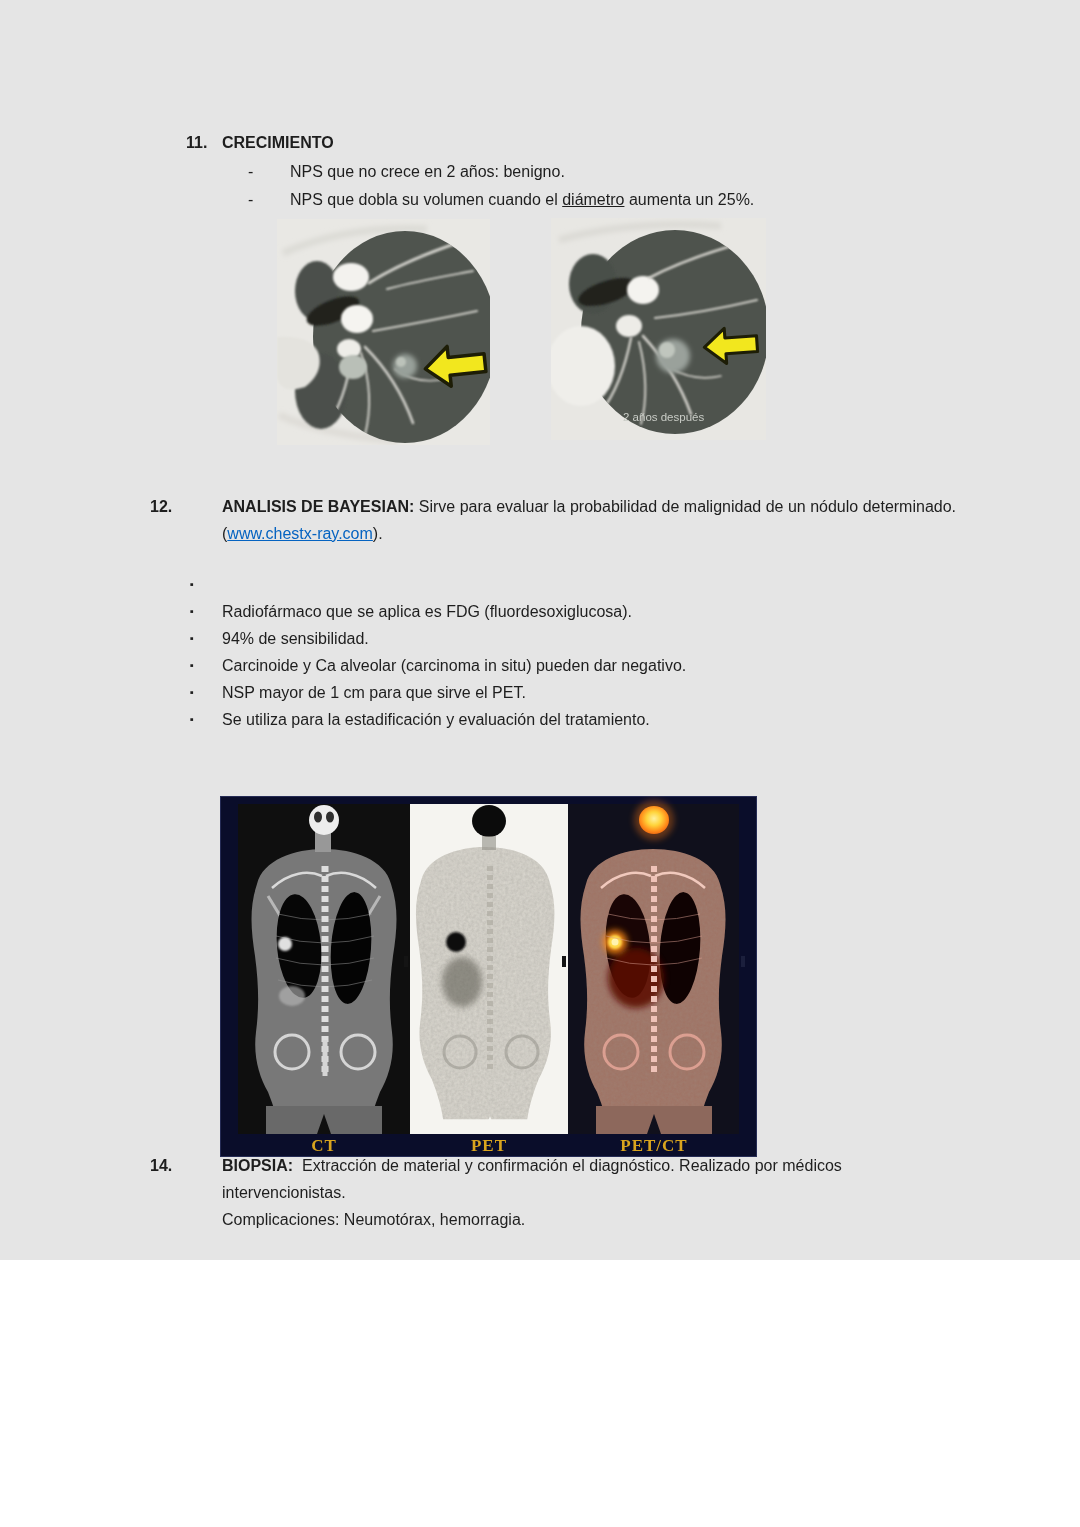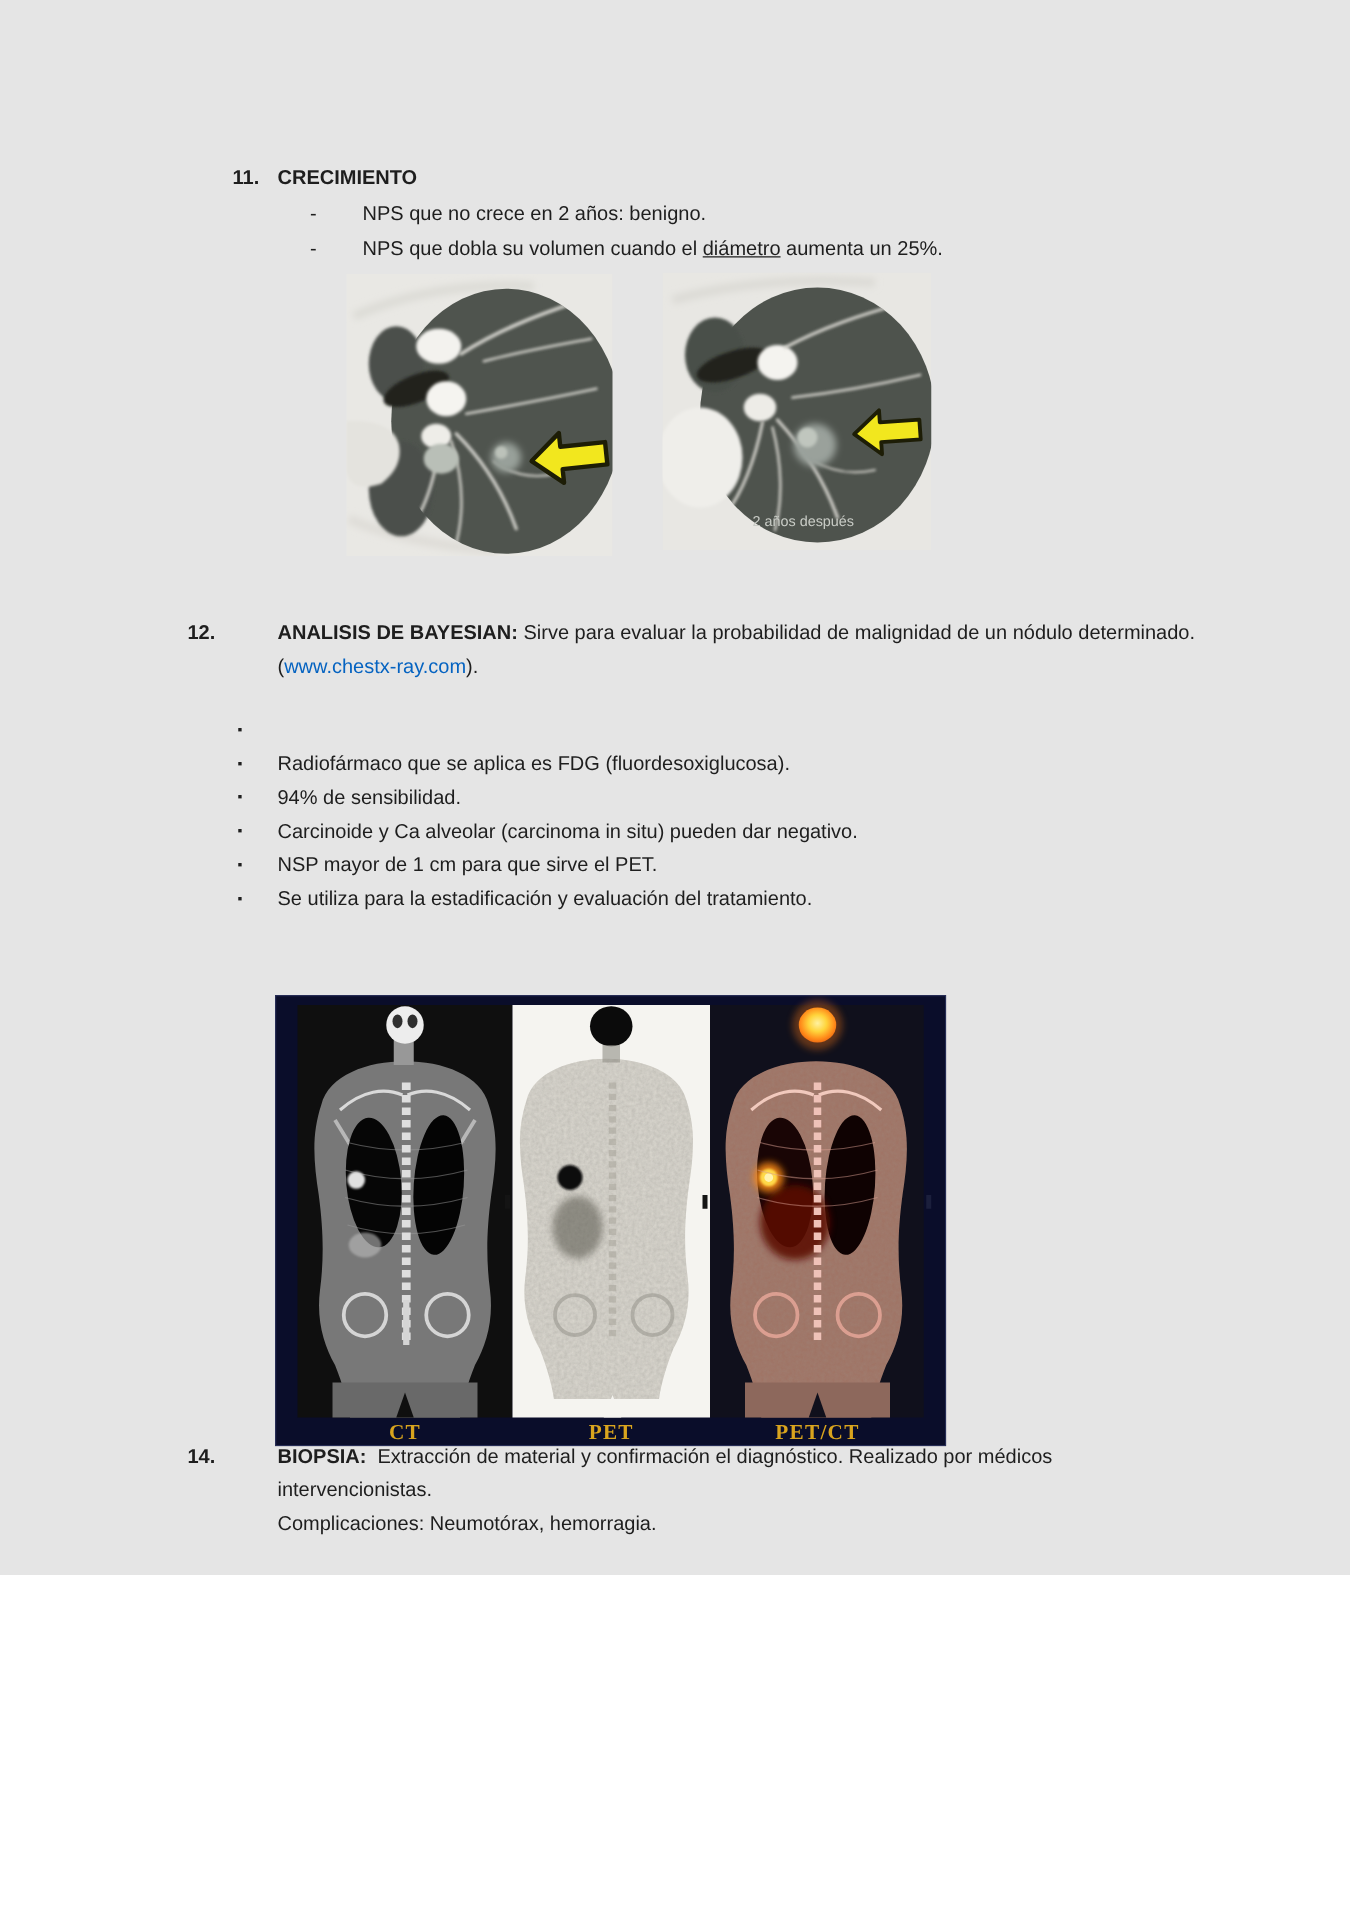--- a/index.html
+++ b/index.html
@@ -11,21 +11,21 @@
   .numcol{display:inline-block;width:36px;font-weight:700}
   .title-line{font-weight:700;line-height:30px}
   .hang{padding-left:36px;text-indent:-36px;line-height:27px;white-space:pre-wrap}
   .hang .lbl{font-weight:700}
   .dash-row{display:flex;padding-left:62px;line-height:27.5px}
   .dash-marker{width:42px;flex:none}
   .sq-row{display:flex;line-height:27px}
   .sq-marker{width:36px;flex:none;padding-left:4px;font-size:11px}
   .pres{white-space:pre-wrap}
   .und{text-decoration:underline}
-  a.doclink{color:#0563c1;cursor:pointer}
+  a.doclink{color:#0563c1;text-decoration:underline;cursor:pointer}
   .pagenum{left:856px;top:1412px;width:74px;text-align:center;line-height:27px}
   .fig{line-height:0}
 </style>
 </head>
 <body>
 
 <div class="page">
 
   <div class="abs sec" style="top:128px">
     <div class="title-line"><span class="numcol">11.</span><span>CRECIMIENTO</span></div>
@@ -74,21 +74,21 @@
       </g>
       <ellipse cx="76" cy="148" rx="14" ry="12" fill="#b9bfb7" filter="url(#sA1)"></ellipse>
       <circle cx="128" cy="147" r="12" fill="#98a09a" filter="url(#sA2)"></circle>
       <circle cx="124" cy="143" r="5" fill="#bcc2ba" filter="url(#sA1)"></circle>
       <g transform="translate(146,128) rotate(-6)">
         <path d="M0,22 L24,2 L24,13 L60,13 L60,31 L24,31 L24,42 Z" fill="#f2e71e" stroke="#1d1d06" stroke-width="3.5" stroke-linejoin="round"></path>
       </g>
     </svg>
   </div>
 
-  <div class="abs fig" style="left:530px;top:218px">
+  <div class="abs fig" style="left:551px;top:218px">
     <svg width="215" height="222" viewBox="0 0 215 222">
       <defs>
         <clipPath id="lungB">
             <ellipse cx="124" cy="114" rx="94" ry="102"></ellipse>
           </clipPath>
         <filter id="sB1" x="-40%" y="-40%" width="180%" height="180%">
             <feGaussianBlur stdDeviation="1.2"></feGaussianBlur>
           </filter>
         <filter id="sB2" x="-60%" y="-60%" width="220%" height="220%">
             <feGaussianBlur stdDeviation="2.8"></feGaussianBlur>

